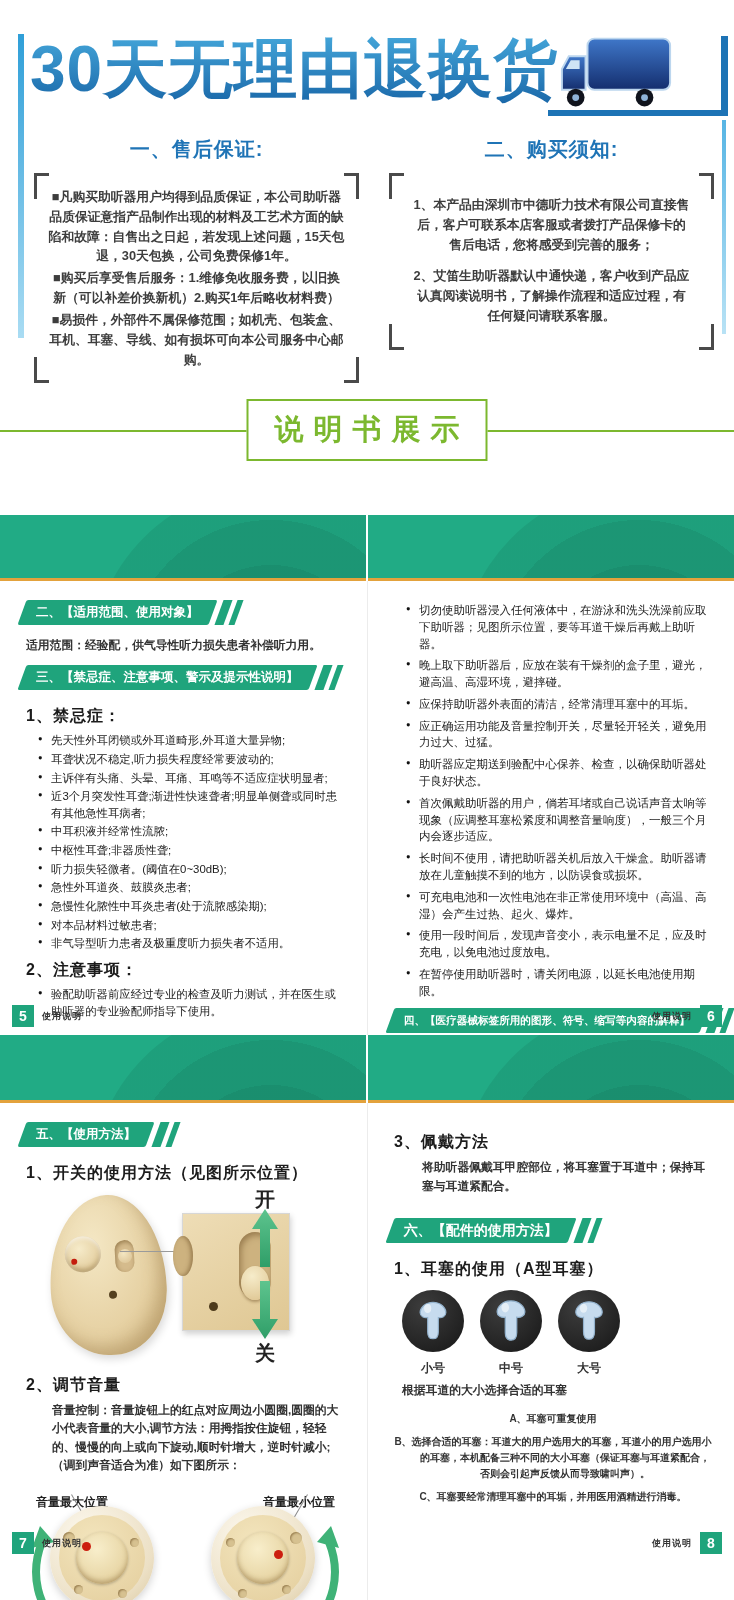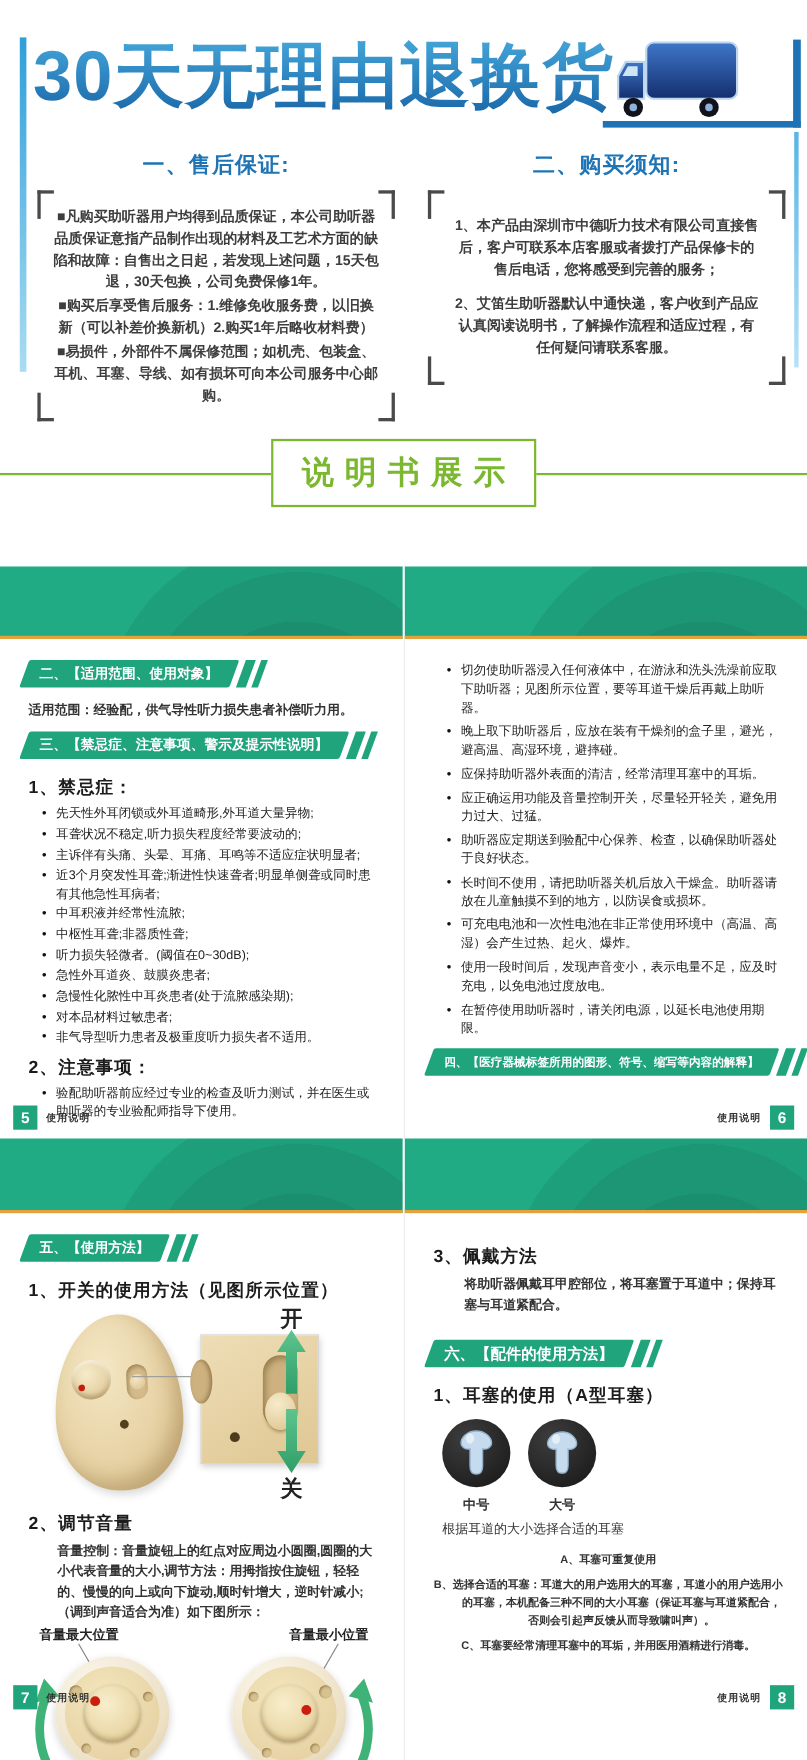--- a/index.html
+++ b/index.html
@@ -117,21 +117,21 @@
   .zp-btn { position: absolute; left: 58px; top: 52px; width: 28px; height: 34px; border-radius: 50%;
     background: radial-gradient(circle at 40% 30%, #f6ecca, #dcc28d); box-shadow: 0 2px 3px rgba(90,60,20,.4); }
   .zp-hole { position: absolute; left: 26px; top: 88px; width: 9px; height: 9px; border-radius: 50%; background: #4e3b1c; }
   .zp-edge { position: absolute; left: -10px; top: 22px; width: 20px; height: 40px; border-radius: 50%;
     background: #cdb27f; box-shadow: inset -2px 0 4px rgba(100,70,30,.5); }
   .sw-col { position: absolute; left: 212px; top: 0; width: 42px; text-align: center; z-index: 2; }
   .sw-label { font-size: 20px; font-weight: 800; color: #222; line-height: 1; }
   .knob-section-text { font-size: 11.8px; font-weight: 600; line-height: 1.55; margin: 2px 0 0 26px; color: #333; }
   .knob-row { position: relative; display: flex; justify-content: space-between; padding: 0 6px; height: 192px; margin-top: 4px; }
   .knob-wrap { position: relative; width: 146px; height: 100%; }
-  .knob-callout { position: absolute; top: 0; font-size: 12px; font-weight: 700; white-space: nowrap; color: #222; }
+  .knob-callout { position: absolute; top: 16px; font-size: 12px; font-weight: 700; white-space: nowrap; color: #222; }
   .callout-line { position: absolute; width: 1px; height: 36px; background: #8a8a8a; }
   .knob { position: absolute; top: 28px; left: 18px; width: 104px; height: 104px; border-radius: 50%;
     background: radial-gradient(circle at 35% 28%, #fcf8ee, #ece0c5 68%, #d9c69c);
     box-shadow: 0 3px 8px rgba(0,0,0,.18); }
   .knob::before { content: ""; position: absolute; inset: 9px; border-radius: 50%;
     background: radial-gradient(circle at 40% 32%, #f3e5bd, #e3cd9c); }
   .dial { position: absolute; top: 50%; left: 50%; transform: translate(-50%,-50%); width: 52px; height: 52px;
     border-radius: 50%; background: radial-gradient(circle at 40% 33%, #f8eecb, #e0ca93);
     box-shadow: inset 0 -3px 5px rgba(130,100,50,.45), 0 1px 3px rgba(0,0,0,.25); }
   .rdot { position: absolute; width: 9px; height: 9px; border-radius: 50%; background: #cc1e0f; }
@@ -141,21 +141,21 @@
 
   
   .indent { margin-left: 28px; }
   .para { font-size: 11.8px; font-weight: 600; line-height: 1.6; color: #333; }
   .plugs { display: flex; gap: 16px; margin: 10px 0 2px 8px; }
   .plug-col { display: flex; flex-direction: column; align-items: center; width: 62px; }
   .plug { width: 62px; height: 62px; border-radius: 50%;
     background: radial-gradient(circle at 35% 28%, #3d3d3d, #161616);
     display: flex; align-items: center; justify-content: center; }
   .plug-size { font-size: 12px; font-weight: 600; margin-top: 8px; color: #333; }
-  .size-note { font-size: 11.8px; font-weight: 400; margin: 6px 0 12px 8px; color: #333; }
+  .size-note { font-size: 11.8px; font-weight: 700; margin: 6px 0 12px 8px; color: #333; }
   ul.abc { list-style: none; }
   ul.abc li { font-size: 10px; font-weight: 600; line-height: 1.6; margin-bottom: 7px;
     padding-left: 24px; text-indent: -24px; color: #333; text-align: center; }
 </style>
 </head>
 <body>
 
 <div class="canvas">
 
   <div class="hero">
@@ -265,20 +265,21 @@
       </div>
     </div>
 
     <div class="page page6 right">
       <ul class="dots" style="margin-top:6px">
         <li>切勿使助听器浸入任何液体中，在游泳和洗头洗澡前应取下助听器；见图所示位置，要等耳道干燥后再戴上助听器。</li>
         <li>晚上取下助听器后，应放在装有干燥剂的盒子里，避光，避高温、高湿环境，避摔碰。</li>
         <li>应保持助听器外表面的清洁，经常清理耳塞中的耳垢。</li>
         <li>应正确运用功能及音量控制开关，尽量轻开轻关，避免用力过大、过猛。</li>
         <li>助听器应定期送到验配中心保养、检查，以确保助听器处于良好状态。</li>
+        <li>首次佩戴助听器的用户，倘若耳堵或自己说话声音太响等现象（应调整耳塞松紧度和调整音量响度），一般三个月内会逐步适应。</li>
         <li>长时间不使用，请把助听器关机后放入干燥盒。助听器请放在儿童触摸不到的地方，以防误食或损坏。</li>
         <li>可充电电池和一次性电池在非正常使用环境中（高温、高湿）会产生过热、起火、爆炸。</li>
         <li>使用一段时间后，发现声音变小，表示电量不足，应及时充电，以免电池过度放电。</li>
         <li>在暂停使用助听器时，请关闭电源，以延长电池使用期限。</li>
       </ul>
       <div class="sec-banner" style="margin-top:4px">
         <div class="sb-main sm">
             <span>四、【医疗器械标签所用的图形、符号、缩写等内容的解释】</span>
           </div>
         <div class="sb-slash"></div>
@@ -395,20 +396,29 @@
             <span style="font-size:14px">六、【配件的使用方法】</span>
           </div>
         <div class="sb-slash"></div>
         <div class="sb-slash thin"></div>
       </div>
       <div class="h-num">1、耳塞的使用（A型耳塞）</div>
 
       <div class="plugs">
         <div class="plug-col">
           <div class="plug">
+            <svg width="32" height="42" viewBox="0 0 36 46">
+              <path d="M18 2C9 2 3.5 8.5 3.5 13.5c0 4 4.5 6.5 8.5 5.5v16c0 5.5 2.3 8 6 8s6-2.5 6-8V19c4 1 8.5-1.5 8.5-5.5C32.5 8.5 27 2 18 2z" fill="#c6dbee" stroke="#93b2cd" stroke-width="1.3"></path>
+              <ellipse cx="12" cy="9" rx="4" ry="5" fill="#ffffff" opacity="0.55"></ellipse>
+            </svg>
+          </div>
+          <div class="plug-size">小号</div>
+        </div>
+        <div class="plug-col">
+          <div class="plug">
             <svg width="36" height="44" viewBox="0 0 36 46">
               <path d="M18 2C9 2 3.5 8.5 3.5 13.5c0 4 4.5 6.5 8.5 5.5v16c0 5.5 2.3 8 6 8s6-2.5 6-8V19c4 1 8.5-1.5 8.5-5.5C32.5 8.5 27 2 18 2z" fill="#c6dbee" stroke="#93b2cd" stroke-width="1.3"></path>
               <ellipse cx="12" cy="9" rx="4" ry="5" fill="#ffffff" opacity="0.55"></ellipse>
             </svg>
           </div>
           <div class="plug-size">中号</div>
         </div>
         <div class="plug-col">
           <div class="plug">
             <svg width="40" height="42" viewBox="0 0 36 46">

